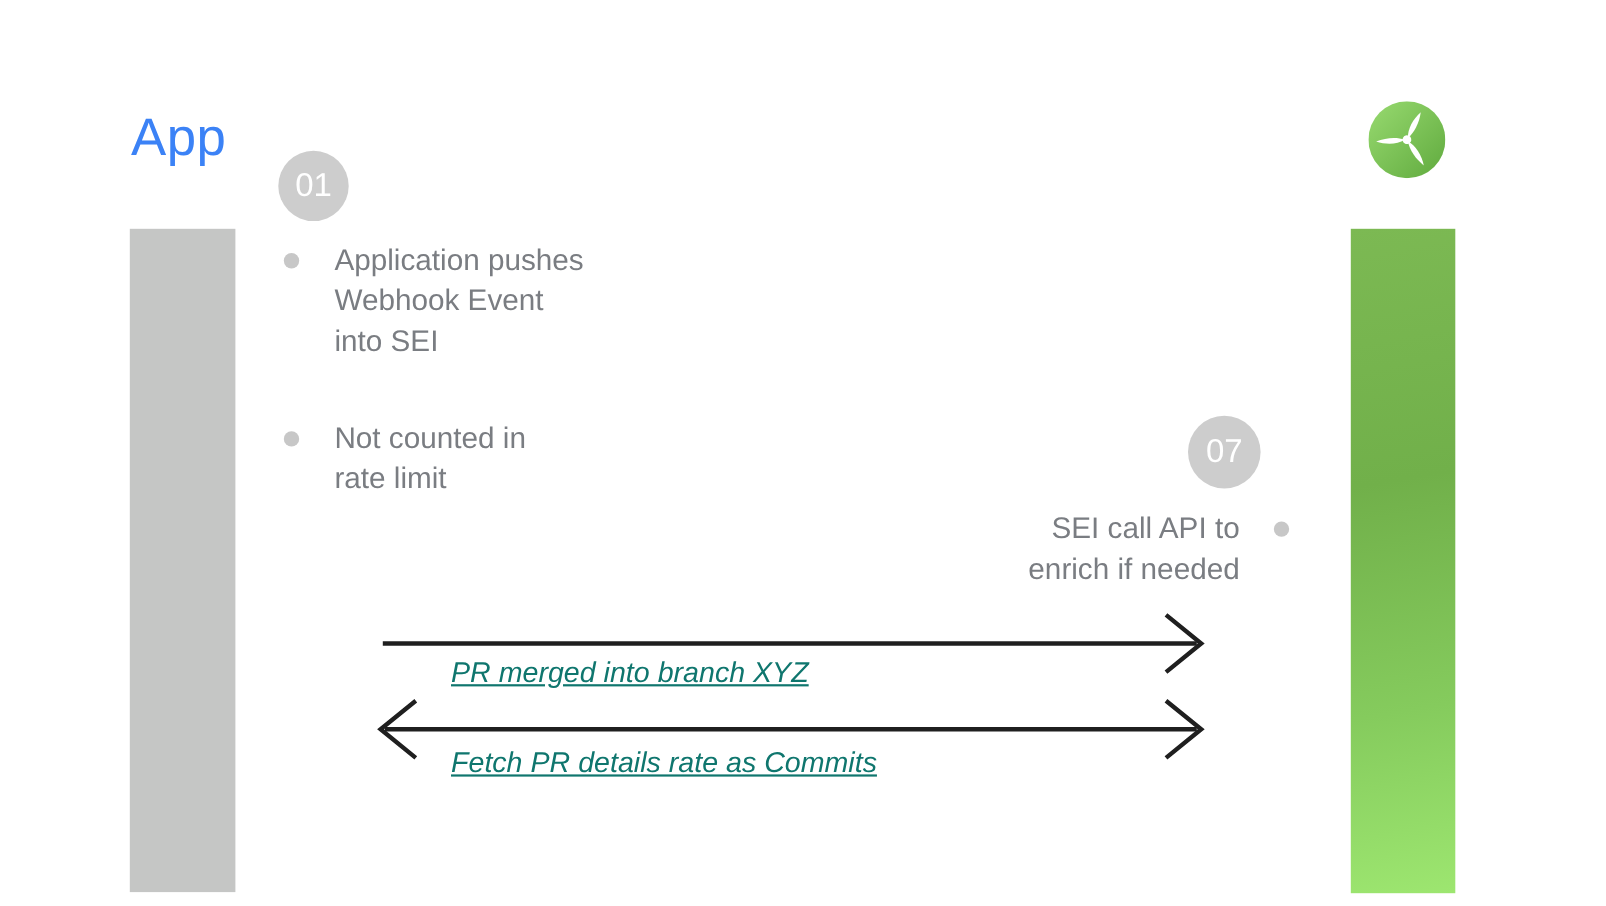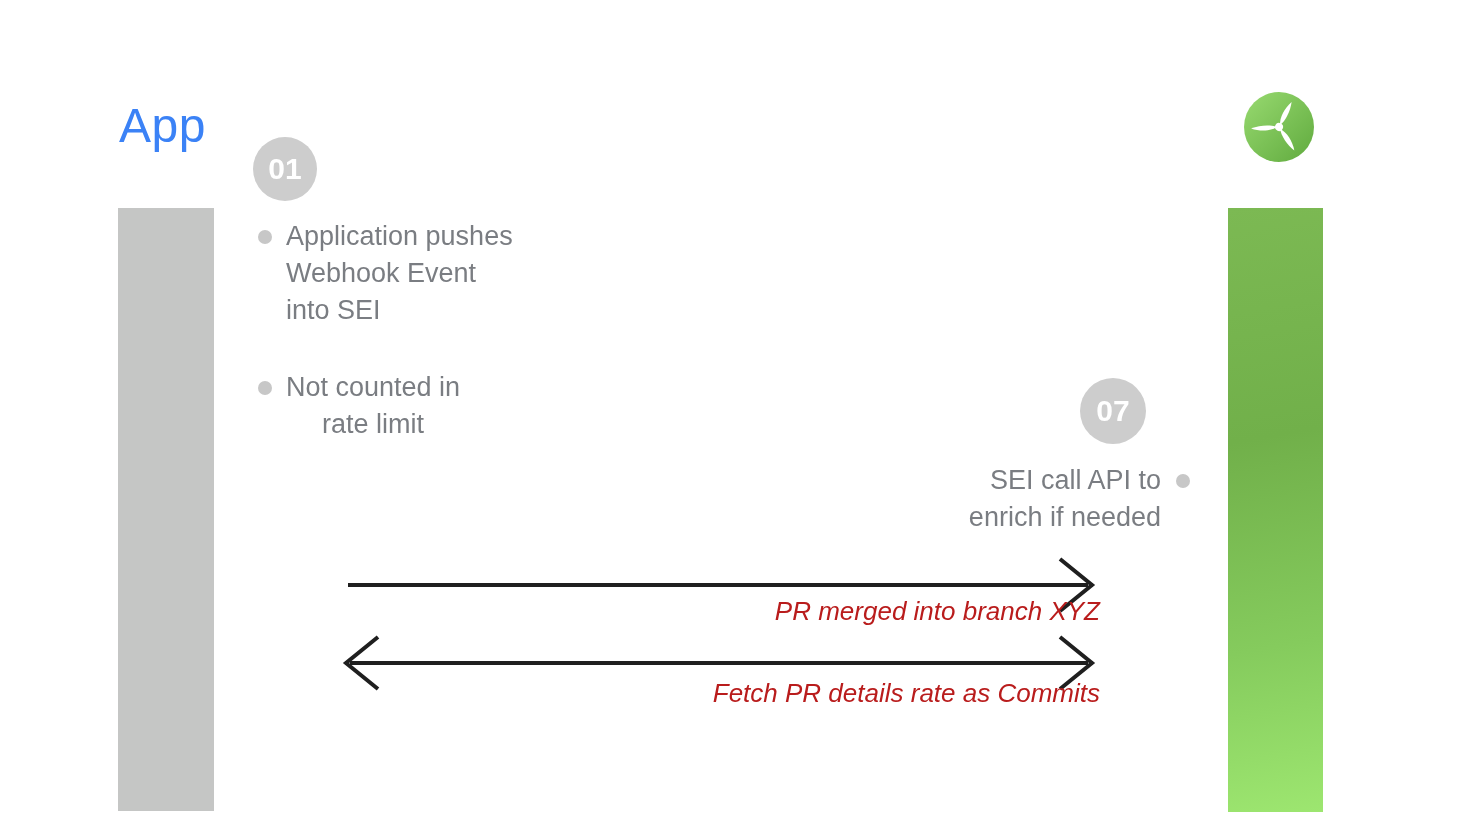--- a/index.html
+++ b/index.html
@@ -45,21 +45,21 @@
   }
 
   
   .badge {
     position: absolute;
     width: 66px; height: 66px;
     border-radius: 50%;
     background: #cdcdcd;
     color: #ffffff;
     font-size: 30px;
-    font-weight: bold;
+    font-weight: normal;
     display: flex;
     align-items: center;
     justify-content: center;
   }
   .badge-01 { left: 253px; top: 137px; width: 64px; height: 64px; }
   .badge-02 { left: 1080px; top: 378px; }
 
   
   .note {
     position: absolute;
@@ -73,52 +73,54 @@
     flex: 0 0 auto;
     margin-top: 12px;
   }
   .note .note-text {
     font-size: 27px;
     line-height: 37px;
     color: #7a7d82;
     white-space: pre-line;
   }
   .note-left { left: 258px; }
-  .note-left .note-text { margin-left: 14px; }
+  .note-left .note-text { margin-left: 32px; }
   .note-1 { top: 218px; }
-  .note-2 { top: 369px; text-align: center; }
+  .note-2 { top: 380px; }
   .note-3 { top: 460px; }
 
   
   .note-right {
-    right: 270px;
+    right: 288px;
     top: 462px;
+    gap: 16px;
   }
   .note-right .note-text {
     text-align: right;
     margin-right: 15px;
   }
 
   
   .arrow-svg {
     position: absolute;
     left: 338px;
     width: 770px;
     height: 70px;
   }
   .arrow-1 { top: 550px; }
   .arrow-2 { top: 628px; }
   .arrow-label {
     position: absolute;
     left: 410px;
     width: 690px;
-    text-align: right;
+    text-align: left;
     font-size: 26px;
     font-style: italic;
-    color: #b91c1c;
+    color: #0f766e;
+    text-decoration: underline;
   }
   .arrow-label-1 { top: 596px; }
   .arrow-label-2 { top: 678px; }
 </style>
 </head>
 <body>
 
 <div class="canvas">
 
   <div class="page-title">App</div>

